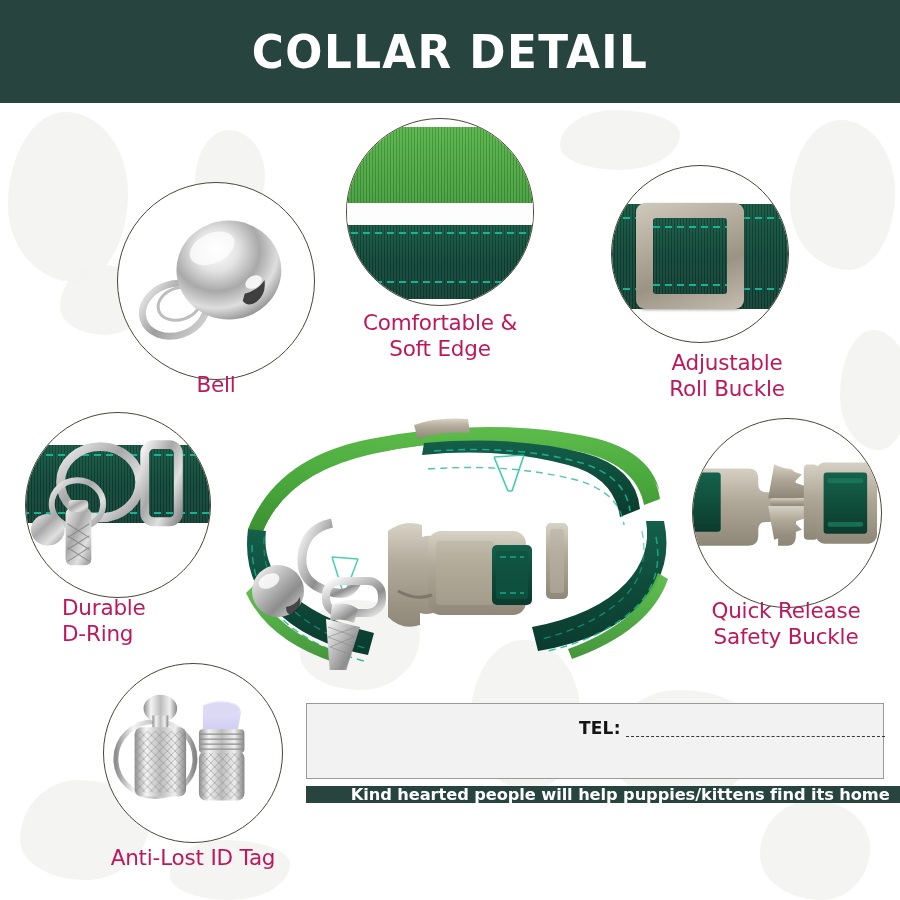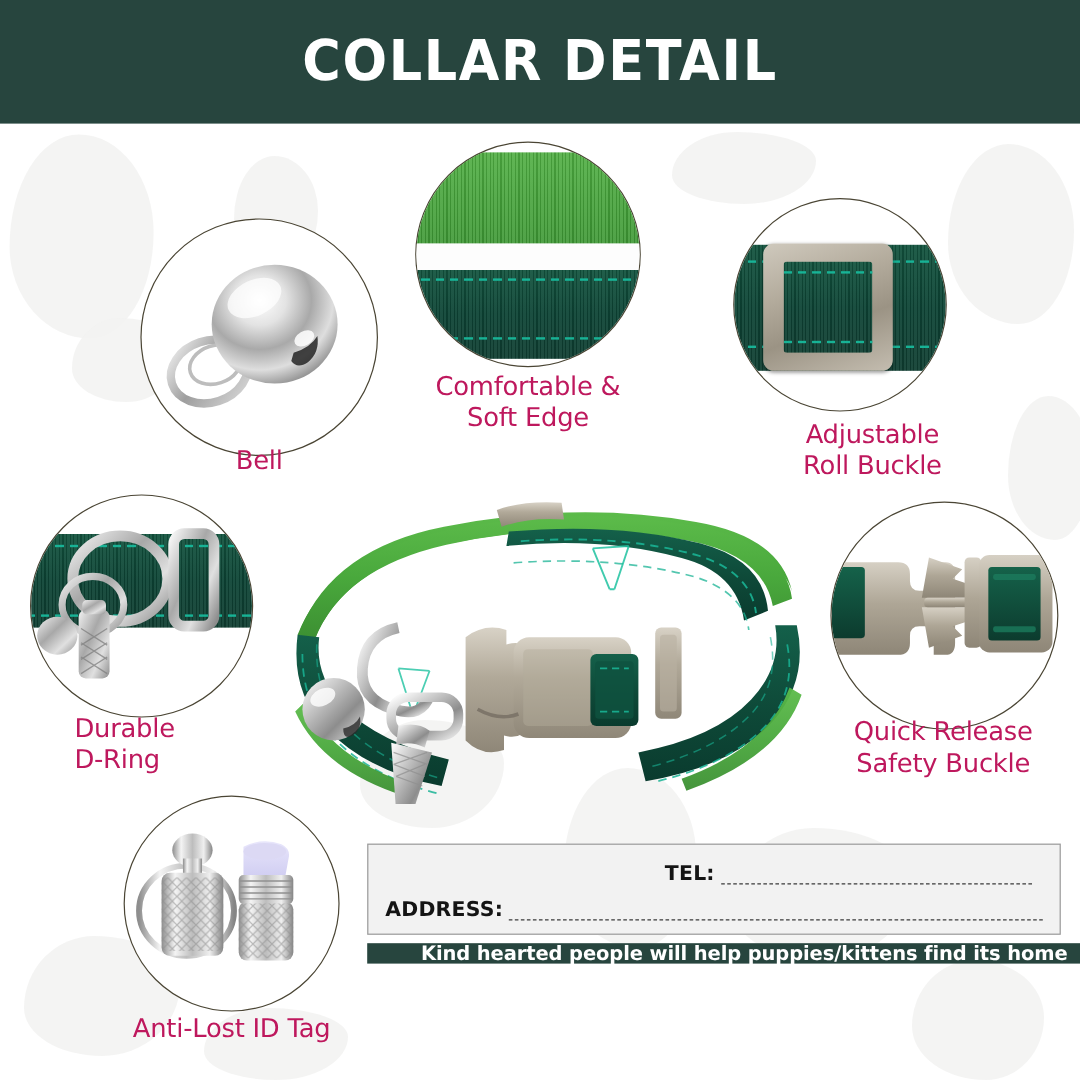--- a/index.html
+++ b/index.html
@@ -357,27 +357,23 @@
 
       <path d="M104 200 q16 -4 26 4 l-4 14 q-12 -6 -24 -2 z" fill="url(#silverG)"></path>
       <path d="M98 214 l34 8 l-16 50 q-6 6 -14 -2 z" fill="url(#silverG)"></path>
       <g stroke="#8f8f8f" stroke-width="1" opacity=".7">
         <path d="M100 222 l28 10 M100 232 l26 10 M102 242 l22 8 M128 222 l-28 10 M126 232 l-24 10"></path>
       </g>
     </svg>
   </div>
 
   <div id="id-card">
-    <div class="field-row" style="left:247px;top:16px;width:306px;">
+    <div class="field-row" style="left:272px;top:16px;width:306px;">
       <span class="field-label">TEL:</span>
       <span class="dashline"></span>
     </div>
-    <div class="field-row" style="left:14px;top:46px;width:548px;">
-      <span class="field-label">ADDRESS:</span>
-      <span class="dashline"></span>
-    </div>
   </div>
 
   <div id="banner">
     <div id="banner-text">Kind hearted people will help puppies/kittens find its home</div>
   </div>
 
 </div>
 
 </body></html>

